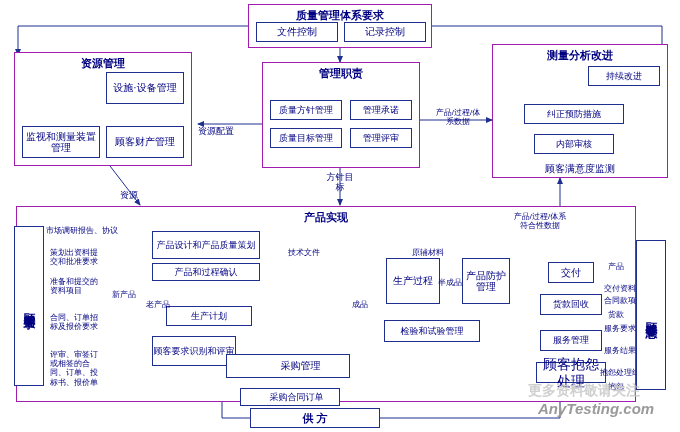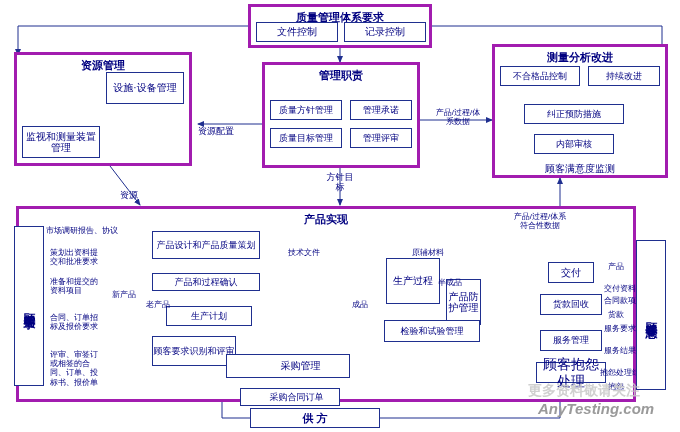--- a/index.html
+++ b/index.html
@@ -17,21 +17,21 @@
     border:1px solid #1f2f8f;
     background:#ffffff;
     color:#000080;
     display:flex;align-items:center;justify-content:center;
     text-align:center;
     line-height:1.15;
     box-sizing:border-box;
   }
   .grp{
     position:absolute;
-    border:3px solid #a21caf;
+    border:1px solid #a21caf;
     background:#ffffff;
     box-sizing:border-box;
   }
   .grp-title{
     position:absolute;
     left:0;right:0;top:3px;
     text-align:center;
     color:#000080;
     font-weight:bold;
   }
@@ -154,42 +154,42 @@
 
   <div class="grp" style="left:14px;top:52px;width:178px;height:114px;">
     <div class="grp-title" style="font-size:11px;">资源管理</div>
   </div>
   <div class="box" style="left:106px;top:72px;width:78px;height:32px;font-size:10px;">
     <span>设施·设备管理</span>
   </div>
   <div class="box" style="left:22px;top:126px;width:78px;height:32px;font-size:10px;">
     <span>监视和测量装置管理</span>
   </div>
+  <div class="box" style="left:106px;top:126px;width:78px;height:32px;font-size:10px;">
+    <span>顾客财产管理</span>
+  </div>
 
   <div class="grp" style="left:262px;top:62px;width:158px;height:106px;">
     <div class="grp-title" style="font-size:11px;">管理职责</div>
   </div>
   <div class="box" style="left:270px;top:100px;width:72px;height:20px;font-size:9px;">
     <span>质量方针管理</span>
   </div>
   <div class="box" style="left:350px;top:100px;width:62px;height:20px;font-size:9px;">
     <span>管理承诺</span>
   </div>
   <div class="box" style="left:270px;top:128px;width:72px;height:20px;font-size:9px;">
     <span>质量目标管理</span>
   </div>
   <div class="box" style="left:350px;top:128px;width:62px;height:20px;font-size:9px;">
     <span>管理评审</span>
   </div>
 
   <div class="grp" style="left:492px;top:44px;width:176px;height:134px;">
     <div class="grp-title" style="font-size:11px;">测量分析改进</div>
-  </div>
-  <div class="box" style="left:500px;top:66px;width:80px;height:20px;font-size:9px;">
-    <span>不合格品控制</span>
   </div>
   <div class="box" style="left:588px;top:66px;width:72px;height:20px;font-size:9px;">
     <span>持续改进</span>
   </div>
   <div class="box" style="left:534px;top:134px;width:80px;height:20px;font-size:9px;">
     <span>内部审核</span>
   </div>
   <div class="box" style="left:524px;top:104px;width:100px;height:20px;font-size:9px;">
     <span>纠正预防措施</span>
   </div>
@@ -201,36 +201,36 @@
 
   <div class="lbl" style="left:46px;top:226px;font-size:8px;">市场调研报告、协议</div>
   <div class="lbl wrap" style="left:50px;top:248px;width:52px;font-size:8px;text-align:left;">策划出资料提交和批准要求</div>
   <div class="lbl wrap" style="left:50px;top:277px;width:52px;font-size:8px;text-align:left;">准备和提交的资料项目</div>
   <div class="lbl wrap" style="left:50px;top:313px;width:52px;font-size:8px;text-align:left;">合同、订单招标及报价要求</div>
   <div class="lbl wrap" style="left:50px;top:350px;width:54px;font-size:8px;text-align:left;">评审、审签订或相签的合同、订单、投标书、报价单</div>
 
   <div class="box" style="left:152px;top:231px;width:108px;height:28px;font-size:9px;">
     <span>产品设计和产品质量策划</span>
   </div>
-  <div class="box" style="left:152px;top:263px;width:108px;height:18px;font-size:9px;margin-top:10px;">
+  <div class="box" style="left:152px;top:263px;width:108px;height:18px;font-size:9px;">
     <span>产品和过程确认</span>
   </div>
   <div class="box" style="left:166px;top:306px;width:86px;height:20px;font-size:9px;">
     <span>生产计划</span>
   </div>
   <div class="box" style="left:152px;top:336px;width:84px;height:30px;font-size:9px;">
     <span>顾客要求识别和评审</span>
   </div>
   <div class="box" style="left:226px;top:354px;width:124px;height:24px;font-size:10px;padding-left:25px;">
     <span>采购管理</span>
   </div>
   <div class="box" style="left:386px;top:258px;width:54px;height:46px;font-size:10px;">
     <span>生产过程</span>
   </div>
-  <div class="box" style="left:446px;top:258px;width:35px;height:46px;font-size:10px;margin-top:21px;">
+  <div class="box" style="left:462px;top:258px;width:48px;height:46px;font-size:10px;">
     <span>产品防护管理</span>
   </div>
   <div class="box" style="left:384px;top:320px;width:96px;height:22px;font-size:9px;">
     <span>检验和试验管理</span>
   </div>
   <div class="box" style="left:548px;top:262px;width:46px;height:21px;font-size:10px;">
     <span>交付</span>
   </div>
   <div class="box" style="left:540px;top:294px;width:62px;height:21px;font-size:9px;">
     <span>货款回收</span>

